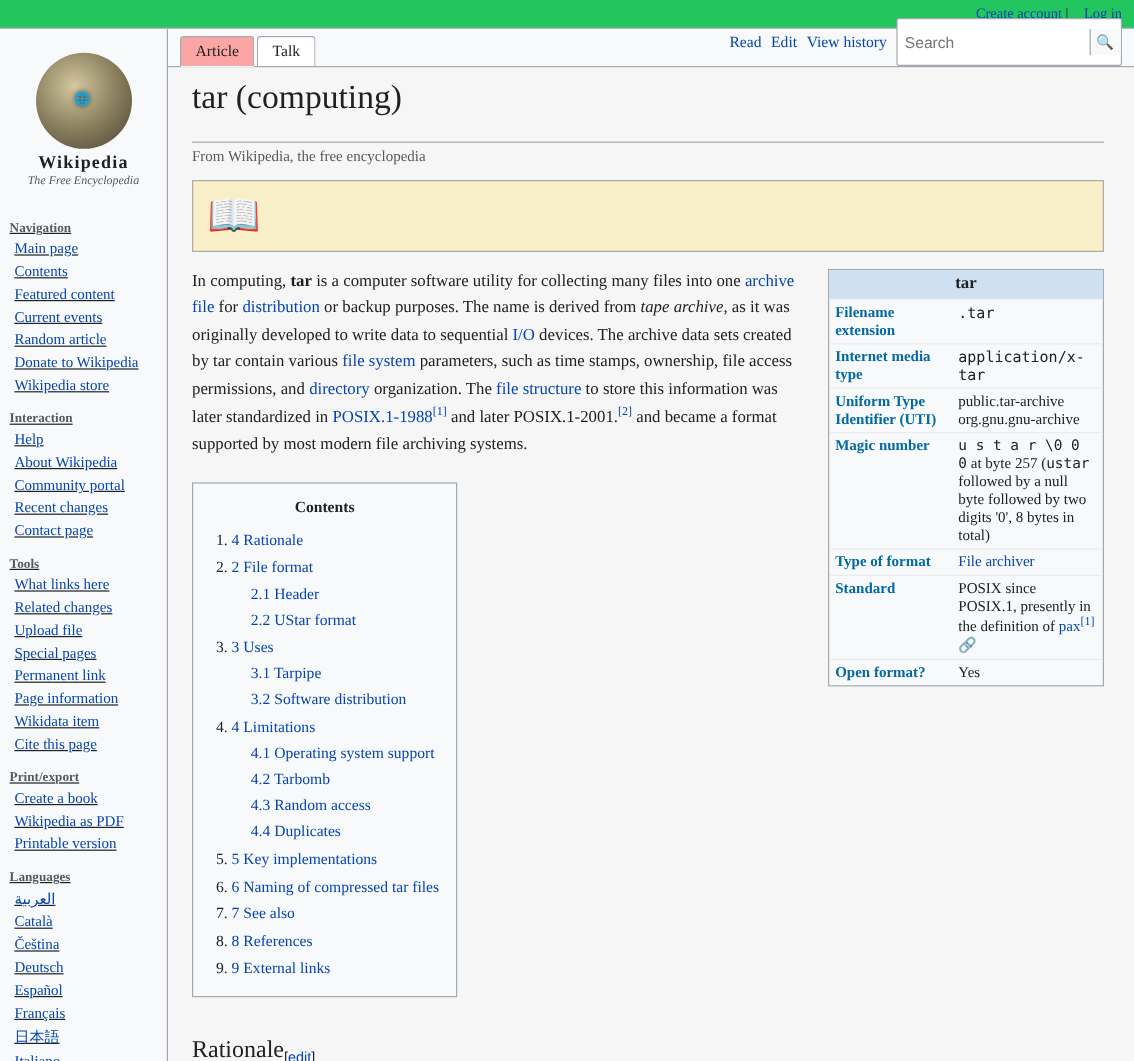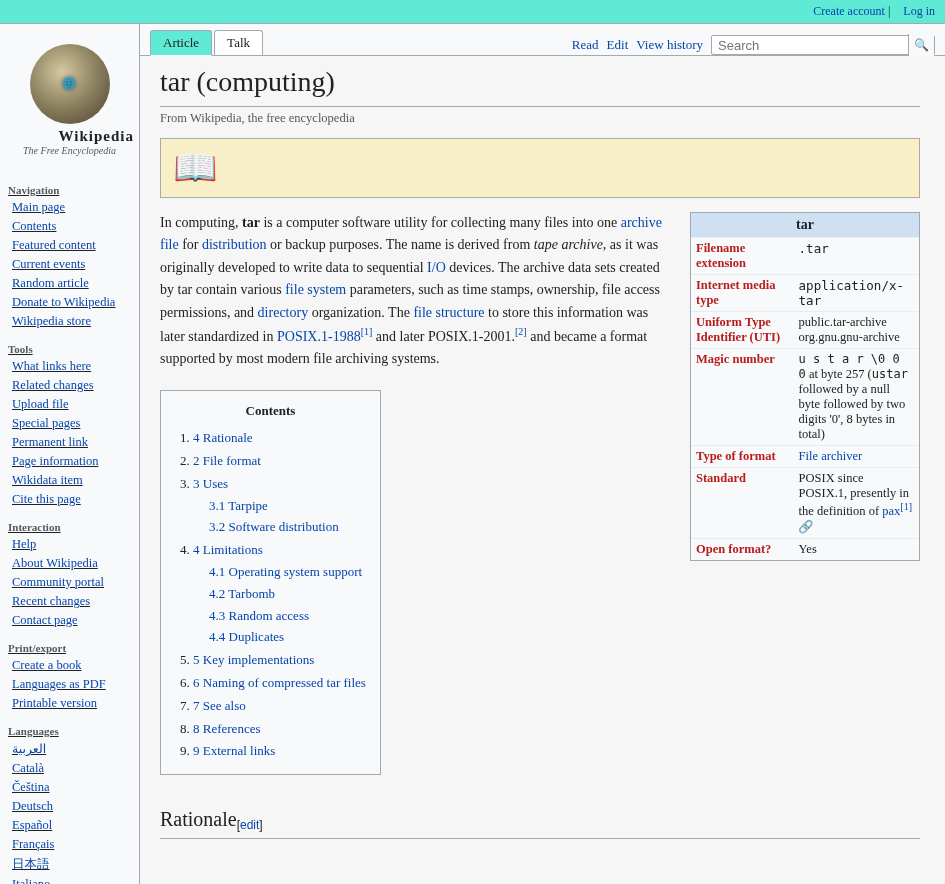--- a/index.html
+++ b/index.html
@@ -1,21 +1,21 @@
 <!DOCTYPE html>
 <html><head>
   <meta charset="utf-8">
   <style>
     * { margin: 0; padding: 0; box-sizing: border-box; }
     body { font-family: 'Linux Libertine', 'Georgia', serif; font-size: 14px; background: #f6f6f6; color: #202122; }
     a { color: #0645ad; text-decoration: none; }
 
     
     #top-bar {
-      background: #5eead4;
+      background: #22c55e;
       border-bottom: 1px solid #a2a9b1;
       text-align: right;
       padding: 4px 10px;
       font-size: 12px;
     }
     #top-bar a { margin-left: 10px; }
 
     
     #layout { display: flex; min-height: 880px; }
 
@@ -50,21 +50,21 @@
       text-shadow: 0 0 4px rgba(0,0,0,0.8);
       letter-spacing: 1px;
       line-height: 1.2;
       text-align: center;
     }
     #sidebar .wiki-name {
       font-family: 'Linux Libertine', Georgia, serif;
       font-size: 15px;
       font-weight: bold;
       color: #202122;
-      text-align: right;
+      text-align: center;
       letter-spacing: 1px;
     }
     #sidebar .wiki-tagline {
       font-size: 10px;
       color: #54595d;
       text-align: center;
       font-style: italic;
       margin-bottom: 8px;
     }
     #sidebar .nav-section { margin-top: 8px; text-decoration: underline; }
@@ -96,37 +96,36 @@
     .tab {
       padding: 4px 12px;
       font-size: 13px;
       border: 1px solid #a2a9b1;
       border-bottom: none;
       background: #fff;
       margin-right: 2px;
       border-radius: 3px 3px 0 0;
       cursor: pointer;
     }
-    .tab.active { background: #5eead4; border-bottom: 1px solid #fff; margin-bottom: -1px; }
+    .tab.active { background: #fca5a5; border-bottom: 1px solid #fff; margin-bottom: -1px; }
     .tab-right {
       margin-left: auto;
       display: flex;
       align-items: center;
       gap: 8px;
       font-size: 13px;
     }
     .tab-right a { color: #0645ad; font-size: 13px; }
     .search-box {
       display: flex;
       align-items: center;
       border: 1px solid #a2a9b1;
       border-radius: 2px;
       background: #fff;
-      height: 20px;
-      gap: 36px;
+      height: 40px;
     }
     .search-box input {
       border: none;
       outline: none;
       padding: 2px 6px;
       font-size: 13px;
       width: 160px;
       height: 22px;
       background: transparent;
     }
@@ -141,21 +140,21 @@
     }
 
     
     #page-content { padding: 10px 20px 20px; max-width: 800px; }
     h1.page-title {
       font-family: 'Linux Libertine', Georgia, serif;
       font-size: 28px;
       font-weight: normal;
       color: #202122;
       border-bottom: 1px solid #a2a9b1;
-      padding-bottom: 8px;
+      padding-bottom: 20px;
       margin-bottom: 4px;
     }
     .from-wikipedia {
       font-size: 12.5px;
       color: #54595d;
       margin-bottom: 12px;
     }
 
     
     .notice-box {
@@ -190,21 +189,21 @@
       font-size: 14px;
       padding: 4px;
     }
     .infobox table { width: 100%; border-collapse: collapse; }
     .infobox td {
       padding: 3px 5px;
       vertical-align: top;
       border-top: 1px solid #eaecf0;
       font-size: 12.5px;
     }
-    .infobox td.label { font-weight: bold; color: #b91c1c; width: 45%; }
+    .infobox td.label { font-weight: bold; color: #0369a1; width: 45%; }
     .infobox td.value { color: #202122; font-family: monospace; }
     .infobox td.value-normal { color: #202122; font-family: serif; font-size: 12.5px; }
     .mono { font-family: monospace; font-size: 12px; }
 
     
     .toc {
       background: #f8f9fa;
       border: 1px solid #a2a9b1;
       display: inline-block;
       padding: 10px 14px;
@@ -272,44 +271,44 @@
       <div class="nav-item"><a href="#">Main page</a></div>
       <div class="nav-item"><a href="#">Contents</a></div>
       <div class="nav-item"><a href="#">Featured content</a></div>
       <div class="nav-item"><a href="#">Current events</a></div>
       <div class="nav-item"><a href="#">Random article</a></div>
       <div class="nav-item"><a href="#">Donate to Wikipedia</a></div>
       <div class="nav-item"><a href="#">Wikipedia store</a></div>
     </div>
 
     <div class="nav-section">
+      <div class="nav-section-title">Interaction</div>
+      <div class="nav-item"><a href="#">Help</a></div>
+      <div class="nav-item"><a href="#">About Wikipedia</a></div>
+      <div class="nav-item"><a href="#">Community portal</a></div>
+      <div class="nav-item"><a href="#">Recent changes</a></div>
+      <div class="nav-item"><a href="#">Contact page</a></div>
+    </div>
+
+    <div class="nav-section">
       <div class="nav-section-title">Tools</div>
       <div class="nav-item"><a href="#">What links here</a></div>
       <div class="nav-item"><a href="#">Related changes</a></div>
       <div class="nav-item"><a href="#">Upload file</a></div>
       <div class="nav-item"><a href="#">Special pages</a></div>
       <div class="nav-item"><a href="#">Permanent link</a></div>
       <div class="nav-item"><a href="#">Page information</a></div>
       <div class="nav-item"><a href="#">Wikidata item</a></div>
       <div class="nav-item"><a href="#">Cite this page</a></div>
     </div>
 
     <div class="nav-section">
-      <div class="nav-section-title">Interaction</div>
-      <div class="nav-item"><a href="#">Help</a></div>
-      <div class="nav-item"><a href="#">About Wikipedia</a></div>
-      <div class="nav-item"><a href="#">Community portal</a></div>
-      <div class="nav-item"><a href="#">Recent changes</a></div>
-      <div class="nav-item"><a href="#">Contact page</a></div>
-    </div>
-
-    <div class="nav-section">
       <div class="nav-section-title">Print/export</div>
       <div class="nav-item"><a href="#">Create a book</a></div>
-      <div class="nav-item"><a href="#">Languages as PDF</a></div>
+      <div class="nav-item"><a href="#">Wikipedia as PDF</a></div>
       <div class="nav-item"><a href="#">Printable version</a></div>
     </div>
 
     <div class="nav-section">
       <div class="nav-section-title">Languages</div>
       <div class="nav-item"><a href="#">العربية</a></div>
       <div class="nav-item"><a href="#">Català</a></div>
       <div class="nav-item"><a href="#">Čeština</a></div>
       <div class="nav-item"><a href="#">Deutsch</a></div>
       <div class="nav-item"><a href="#">Español</a></div>
@@ -386,20 +385,24 @@
           <p>
             In computing, <b>tar</b> is a computer software utility for collecting many files into one <a href="#">archive file</a> for <a href="#">distribution</a> or backup purposes. The name is derived from <i>tape archive</i>, as it was originally developed to write data to sequential <a href="#">I/O</a> devices. The archive data sets created by tar contain various <a href="#">file system</a> parameters, such as time stamps, ownership, file access permissions, and <a href="#">directory</a> organization. The <a href="#">file structure</a> to store this information was later standardized in <a href="#">POSIX.1-1988</a><sup class="reflink">[1]</sup> and later POSIX.1-2001.<sup class="reflink">[2]</sup> and became a format supported by most modern file archiving systems.
           </p>
 
           
           <div class="toc">
             <div class="toc-title">Contents</div>
             <ol>
               <li><a href="#">4 Rationale</a></li>
               <li><a href="#">2 File format</a>
+                <ul class="sub">
+                  <li><a href="#">2.1 Header</a></li>
+                  <li><a href="#">2.2 UStar format</a></li>
+                </ul>
               </li>
               <li><a href="#">3 Uses</a>
                 <ul class="sub">
                   <li><a href="#">3.1 Tarpipe</a></li>
                   <li><a href="#">3.2 Software distribution</a></li>
                 </ul>
               </li>
               <li><a href="#">4 Limitations</a>
                 <ul class="sub">
                   <li><a href="#">4.1 Operating system support</a></li>

